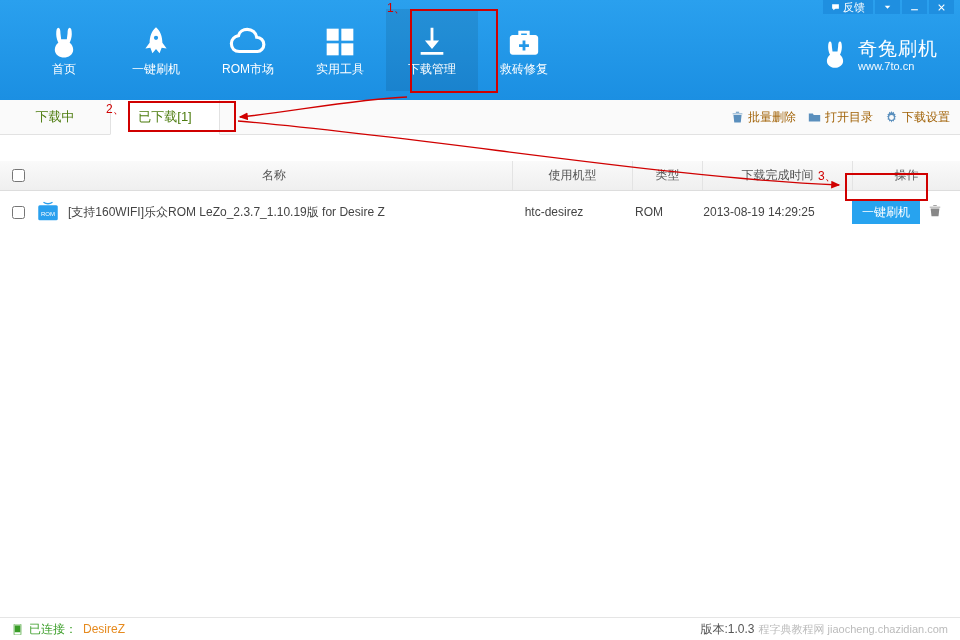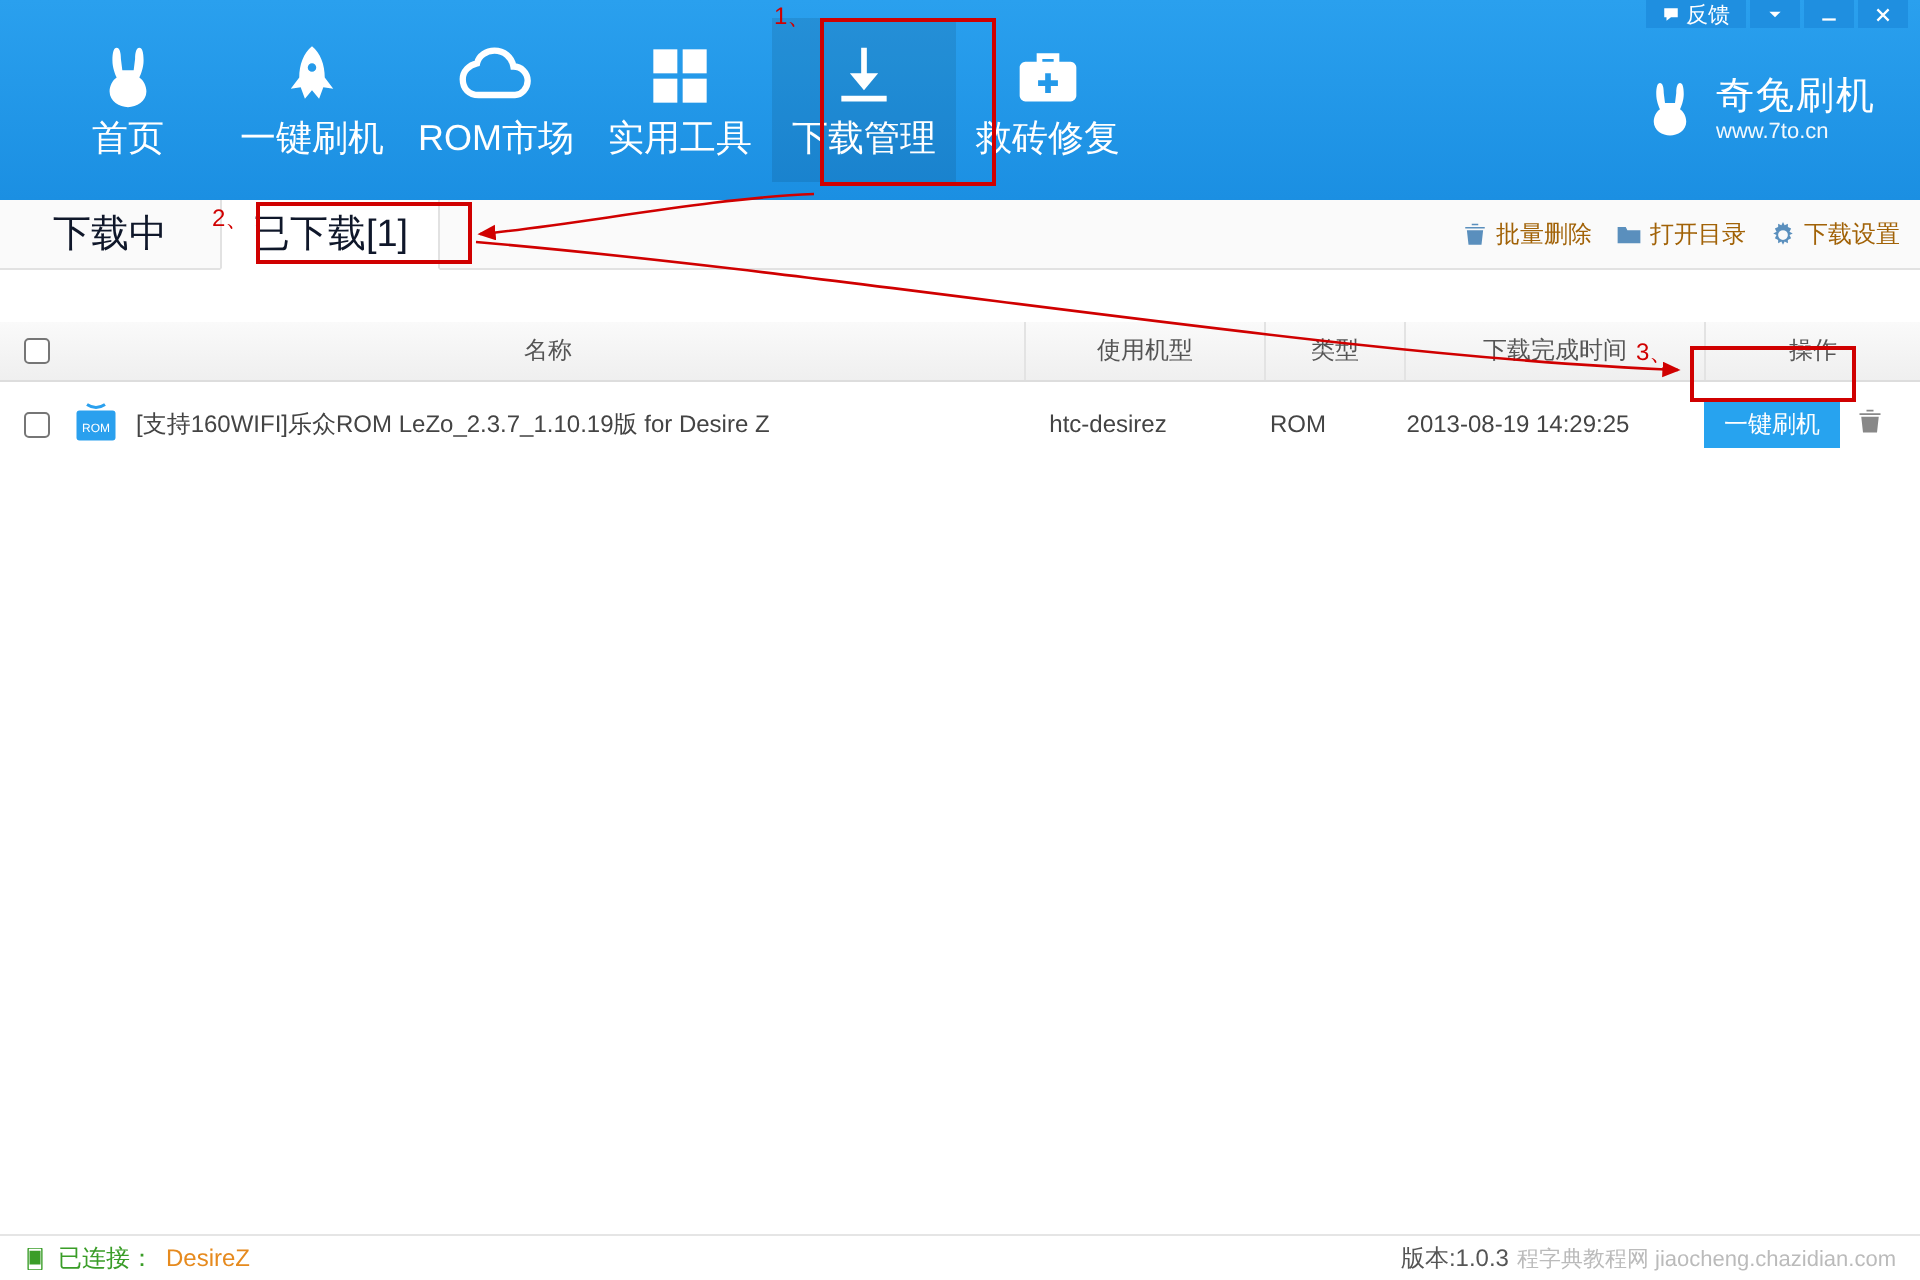--- a/index.html
+++ b/index.html
@@ -4,33 +4,33 @@
 <style>
 * { margin: 0; padding: 0; box-sizing: border-box; }
 body { font-family: "Microsoft YaHei", Arial, sans-serif; font-size: 12px; width: 960px; height: 640px; overflow: hidden; position: relative; background: #fff; }
 
 .titlebar { position: absolute; top: 0; right: 6px; height: 14px; display: flex; gap: 2px; z-index: 20; }
 .titlebar-btn { background: #1f8fe0; color: #fff; height: 14px; padding: 0 8px; font-size: 11px; display: flex; align-items: center; gap: 3px; cursor: pointer; }
 .titlebar-btn svg { width: 9px; height: 9px; fill: #fff; }
 
 .header { background: linear-gradient(#2aa0ee, #1b8fe2); height: 100px; display: flex; align-items: center; padding: 0 14px 0 18px; position: relative; }
 .nav { display: flex; gap: 0; }
-.nav-item { width: 92px; height: 82px; display: flex; flex-direction: column; align-items: center; justify-content: center; gap: 0; color: #fff; font-size: 18px; cursor: pointer; position: relative; }
+.nav-item { width: 92px; height: 82px; display: flex; flex-direction: column; align-items: center; justify-content: center; gap: 0; color: #fff; font-size: 12px; cursor: pointer; position: relative; }
 .nav-item.active { background: rgba(0,0,0,0.09); }
 .nav-icon { height: 38px; display: flex; align-items: center; justify-content: center; }
 .nav-icon svg { fill: #fff; }
 
 .brand { position: absolute; right: 22px; top: 38px; display: flex; align-items: center; gap: 8px; color: #fff; }
 .brand-logo svg { fill: #fff; width: 30px; height: 30px; }
 .brand-text { display: flex; flex-direction: column; line-height: 1.15; }
 .brand-name { font-size: 19px; font-weight: 500; letter-spacing: 1px; }
 .brand-url { font-size: 11px; opacity: .95; }
 
 .tabbar { height: 35px; border-bottom: 1px solid #e2e2e2; display: flex; align-items: center; position: relative; background: #fafafa; }
-.tab { width: 110px; height: 35px; display: flex; align-items: center; justify-content: center; font-size: 19px; color: #0f172a; cursor: pointer; }
+.tab { width: 110px; height: 35px; display: flex; align-items: center; justify-content: center; font-size: 13px; color: #4d7c0f; cursor: pointer; }
 .tab.active { background: #fff; border-left: 1px solid #e2e2e2; border-right: 1px solid #e2e2e2; border-bottom: 1px solid #fff; margin-bottom: -1px; }
 .tabbar-actions { position: absolute; right: 10px; top: 0; height: 35px; display: flex; align-items: center; gap: 12px; }
 .tb-action { display: flex; align-items: center; gap: 4px; color: #a16207; font-size: 12px; cursor: pointer; }
 .tb-action svg { width: 13px; height: 13px; fill: #5a8fbd; }
 
 .tablehead { height: 30px; background: linear-gradient(#fafafa,#efefef); border-bottom: 1px solid #ddd; display: flex; align-items: center; font-size: 12px; color: #555; margin-top: 26px; }
 .th-check { width: 36px; display: flex; justify-content: center; }
 .th-name { flex: 1; text-align: center; }
 .th-device { width: 120px; text-align: center; border-left: 1px solid #e3e3e3; height: 100%; display: flex; align-items: center; justify-content: center;}
 .th-type { width: 70px; text-align: center; border-left: 1px solid #e3e3e3; height: 100%; display: flex; align-items: center; justify-content: center;}

